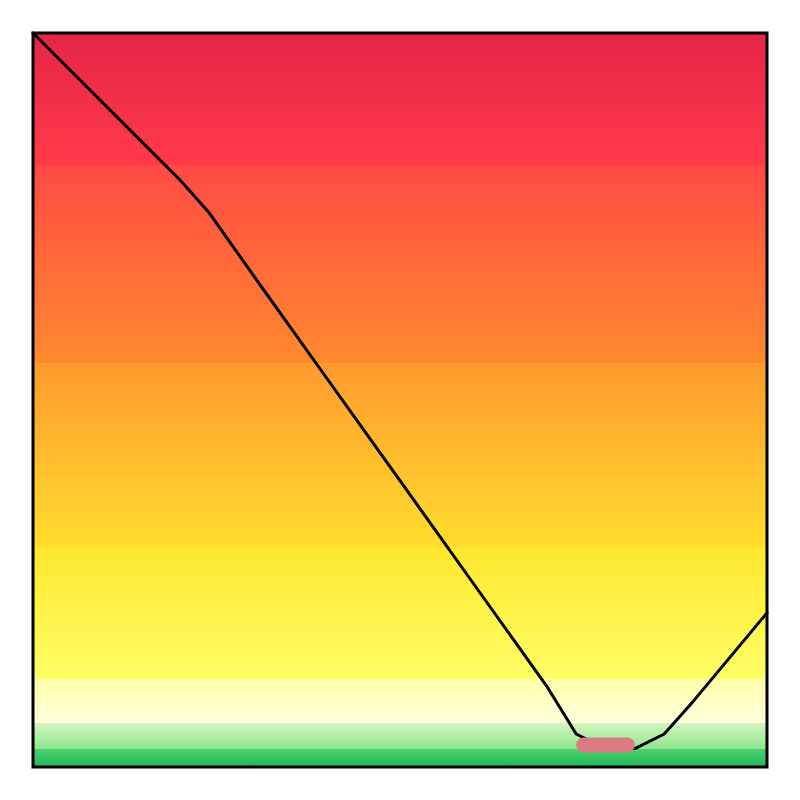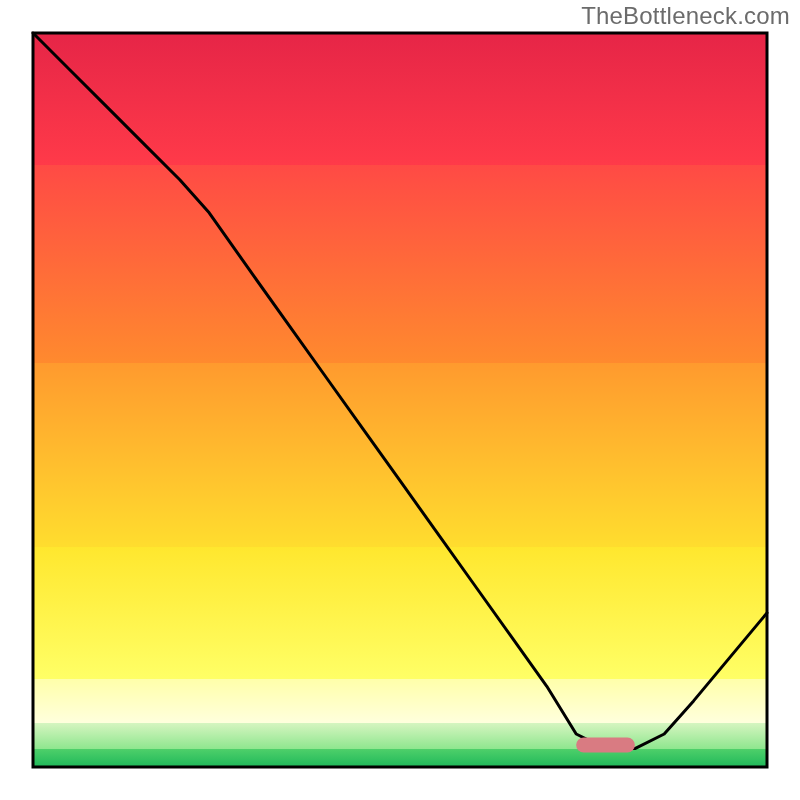--- a/index.html
+++ b/index.html
@@ -28,21 +28,20 @@
     z-index: 10;
   }
   svg {
     display: block;
   }
 </style>
 </head>
 <body>
 
 <div class="chart-container">
-  <div class="watermark">TheBottleneck.com</div>
   <svg id="chart-svg" width="800" height="800" viewBox="0 0 800 800">
       <defs>
         <linearGradient id="bg-grad" x1="0" y1="0" x2="0" y2="1">
           <stop offset="0.00%" stop-color="#e62547"></stop>
           <stop offset="18.00%" stop-color="#ff3a49"></stop>
           <stop offset="18.00%" stop-color="#ff4a45"></stop>
           <stop offset="45.00%" stop-color="#ff8a2e"></stop>
           <stop offset="45.00%" stop-color="#ff9a2e"></stop>
           <stop offset="70.00%" stop-color="#ffdd2e"></stop>
           <stop offset="70.00%" stop-color="#ffe72e"></stop>

